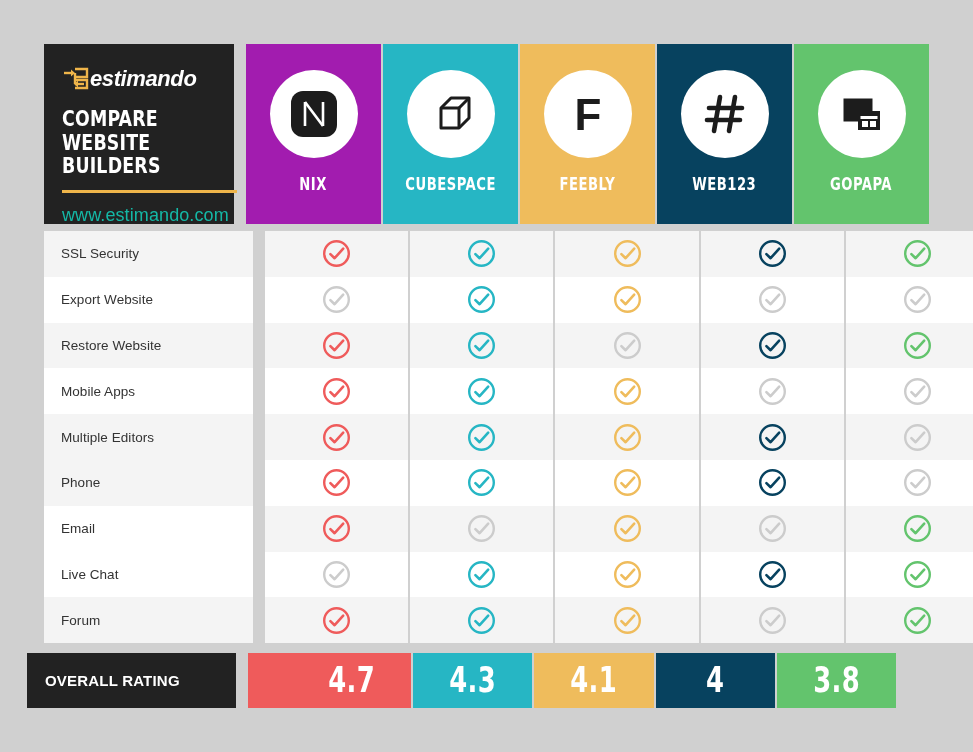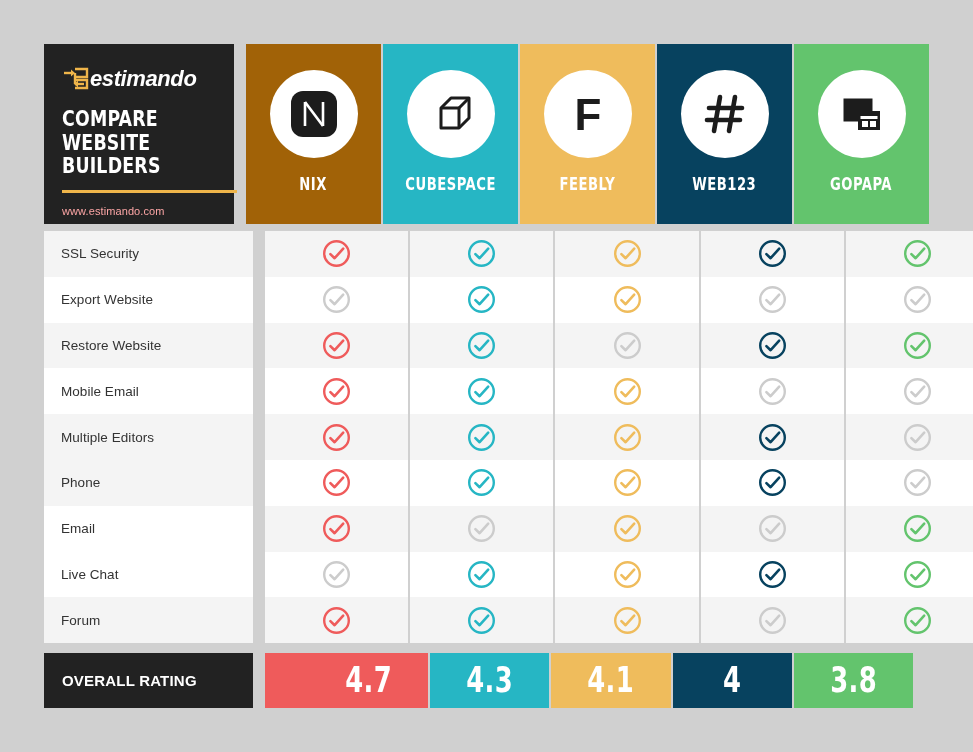--- a/index.html
+++ b/index.html
@@ -69,22 +69,22 @@
     text-transform: uppercase;
   }
   .brand-rule {
     width: 175px;
     height: 3px;
     background: #efb54a;
     margin-top: 11px;
     margin-bottom: 12px;
   }
   .brand-url {
-    color: #fca5a5;
-    font-size: 11px;
+    color: #14b8a6;
+    font-size: 18px;
     letter-spacing: 0.1px;
   }
 
   .vendor-headers {
     display: flex;
     margin-left: 12px;
     flex: 1;
   }
   .vendor-col {
     flex: 1;
@@ -158,21 +158,21 @@
     justify-content: center;
   }
   .row-odd  { background: #f4f4f4; }
   .row-even { background: #ffffff; }
 
   .check-mark { display: block; }
 
   
   .rating-area {
     position: absolute;
-    left: 44px;
+    left: 27px;
     top: 653px;
     width: 885px;
     height: 55px;
     display: flex;
   }
   .rating-label-box {
     width: 209px;
     height: 55px;
     background: #222222;
     display: flex;
@@ -235,21 +235,21 @@
       <div class="brand-heading">
         <div>COMPARE</div>
         <div>WEBSITE BUILDERS</div>
       </div>
       <div class="brand-rule"></div>
       <div class="brand-url">www.estimando.com</div>
     </div>
 
     <div class="vendor-headers">
 
-      <div class="vendor-col" style="background: #a16207;">
+      <div class="vendor-col" style="background: #a21caf;">
         <div class="vendor-badge">
           <svg width="52" height="52" viewBox="0 0 52 52">
             <rect x="3" y="3" width="46" height="46" rx="12" fill="#1c1c1c"></rect>
             <g fill="none" stroke="#ffffff" stroke-width="2.6">
               <path d="M17 38 V14"></path>
               <path d="M35 14 V38"></path>
               <path d="M17 14 L35 38"></path>
             </g>
           </svg>
         </div>
@@ -319,21 +319,21 @@
         <div class="feature-cell row-odd">
           <span>SSL Security</span>
         </div>
         <div class="feature-cell row-even">
           <span>Export Website</span>
         </div>
         <div class="feature-cell row-odd">
           <span>Restore Website</span>
         </div>
         <div class="feature-cell row-even">
-          <span>Mobile Email</span>
+          <span>Mobile Apps</span>
         </div>
         <div class="feature-cell row-odd">
           <span>Multiple Editors</span>
         </div>
         <div class="feature-cell row-odd">
           <span>Phone</span>
         </div>
         <div class="feature-cell row-even">
           <span>Email</span>
         </div>

